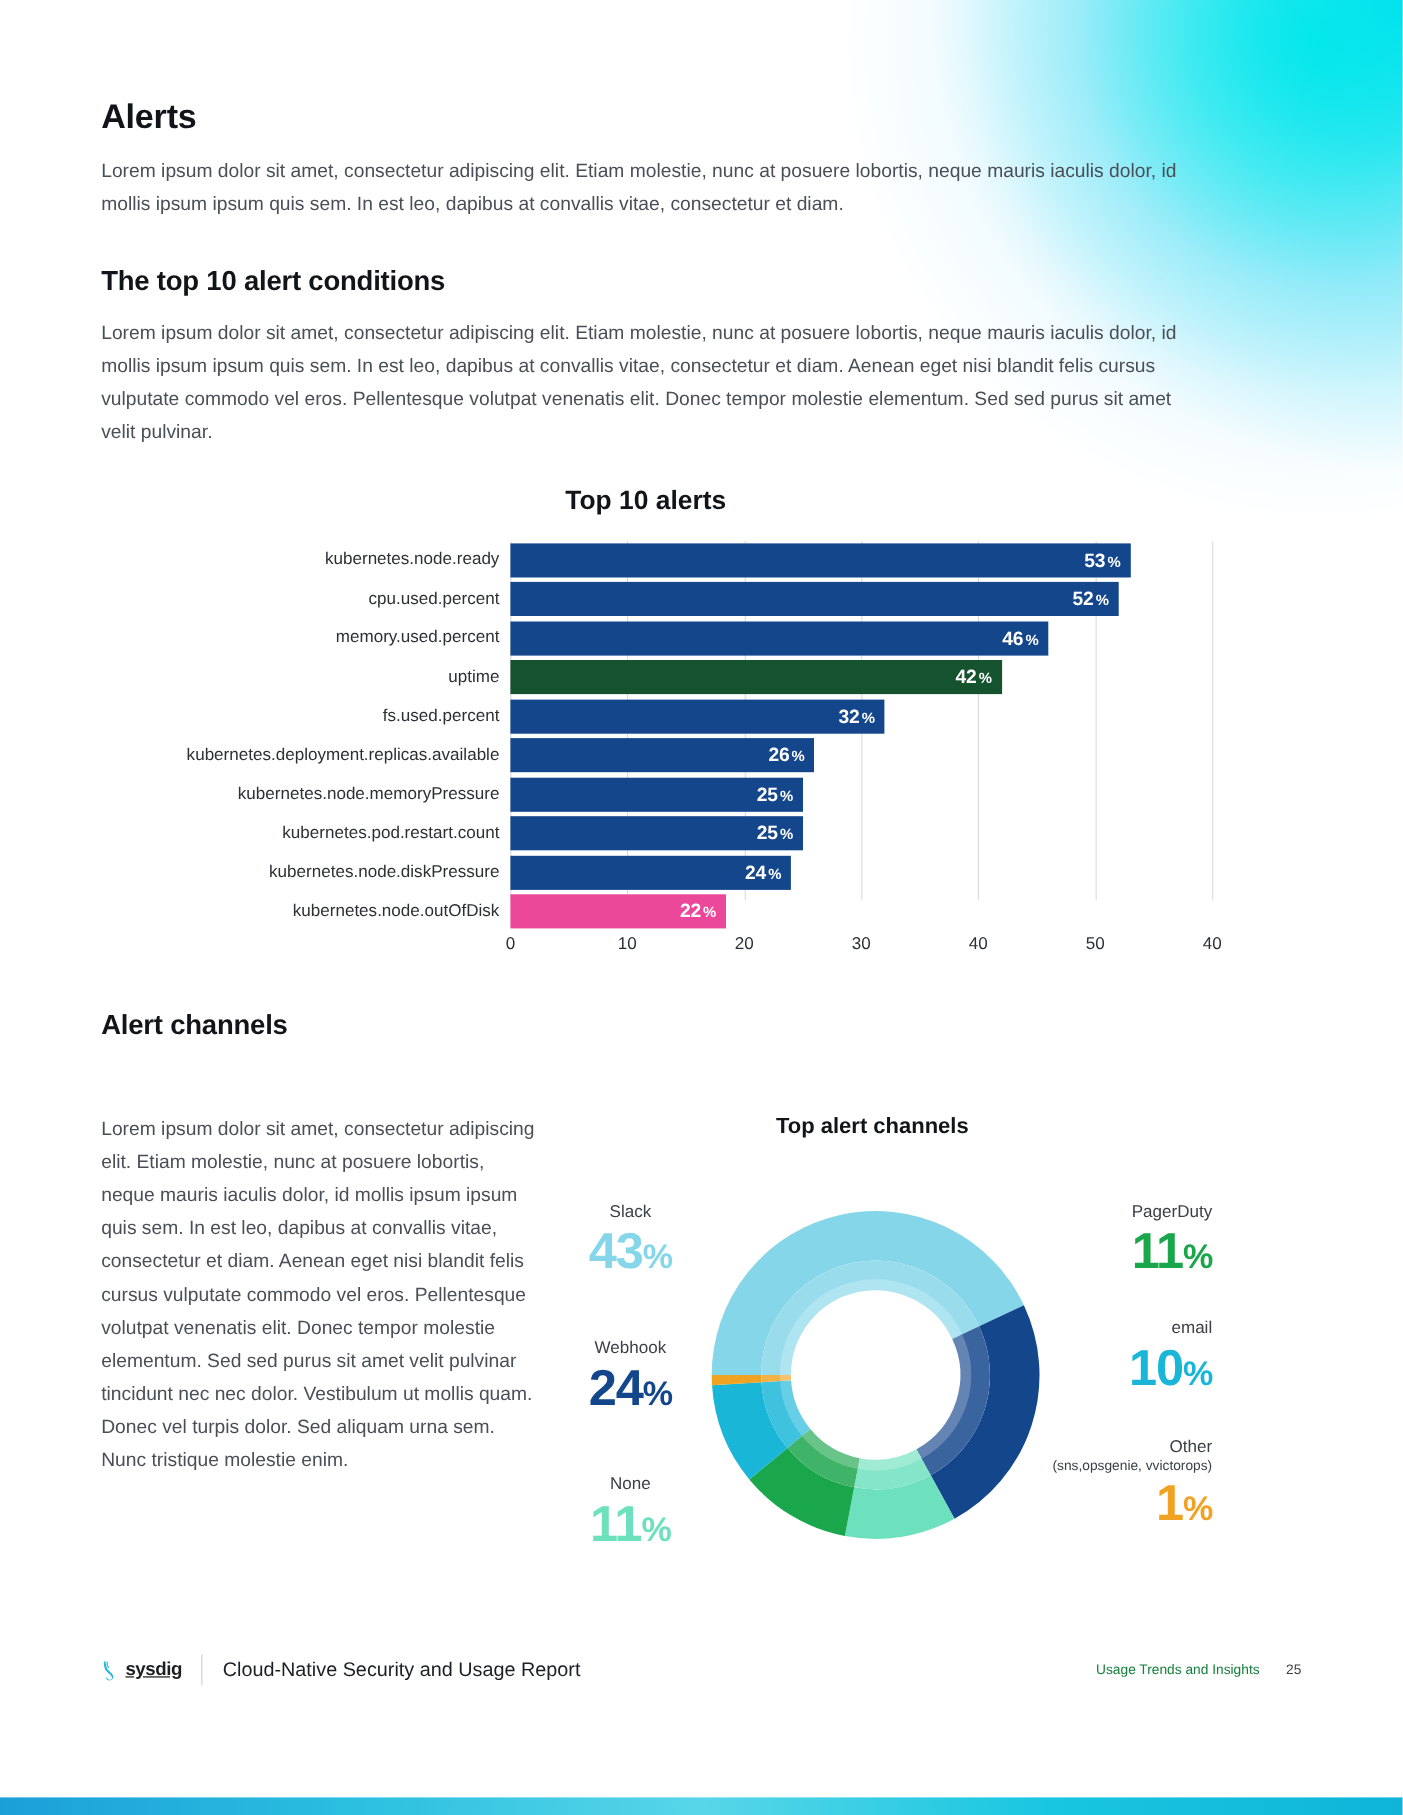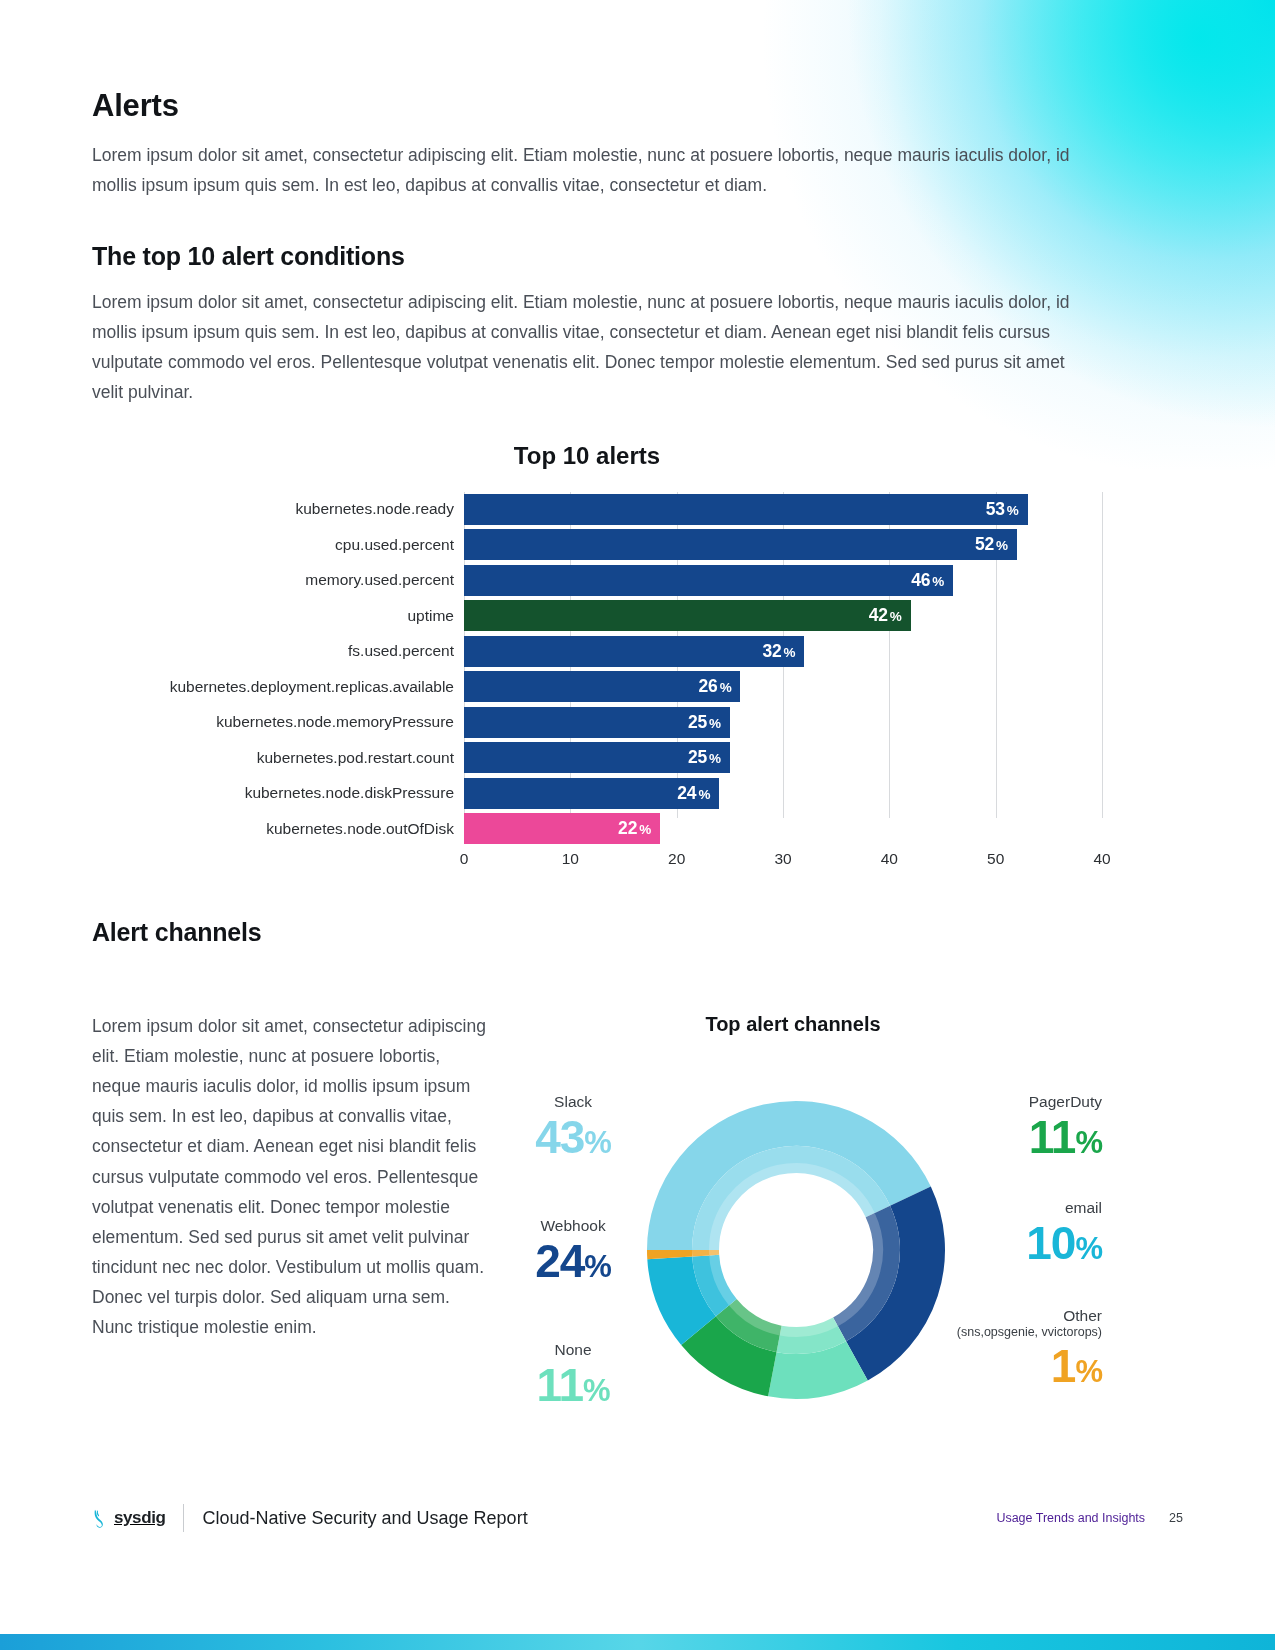--- a/index.html
+++ b/index.html
@@ -123,21 +123,21 @@
   .footer .brand{ display:flex; align-items:flex-start;text-decoration:underline; }
   .logo-mark{ width:18px; height:20px; margin-right:4px; }
   .logo-word{
     font-size:17px; font-weight:700; color:#1b1f23; letter-spacing:-0.4px;
   }
   .divider{
     width:1px; height:28px; background:#c9ccd0; margin:0 18px;
   }
   .footer .doc{ font-size:18px; font-weight:400; color:#1b1f23;text-align:center; }
   .footer .spacer{ flex:1; }
-  .footer .sect{ font-size:12.5px; color:#4c1d95; }
+  .footer .sect{ font-size:12.5px; color:#15803d; }
   .footer .pg{ font-size:12.5px; color:#3b4046; margin-left:24px; }
 </style>
 </head>
 <body>
 
 <div class="page">
   <div class="corner-gradient"></div>
 
   <div class="content">
 

